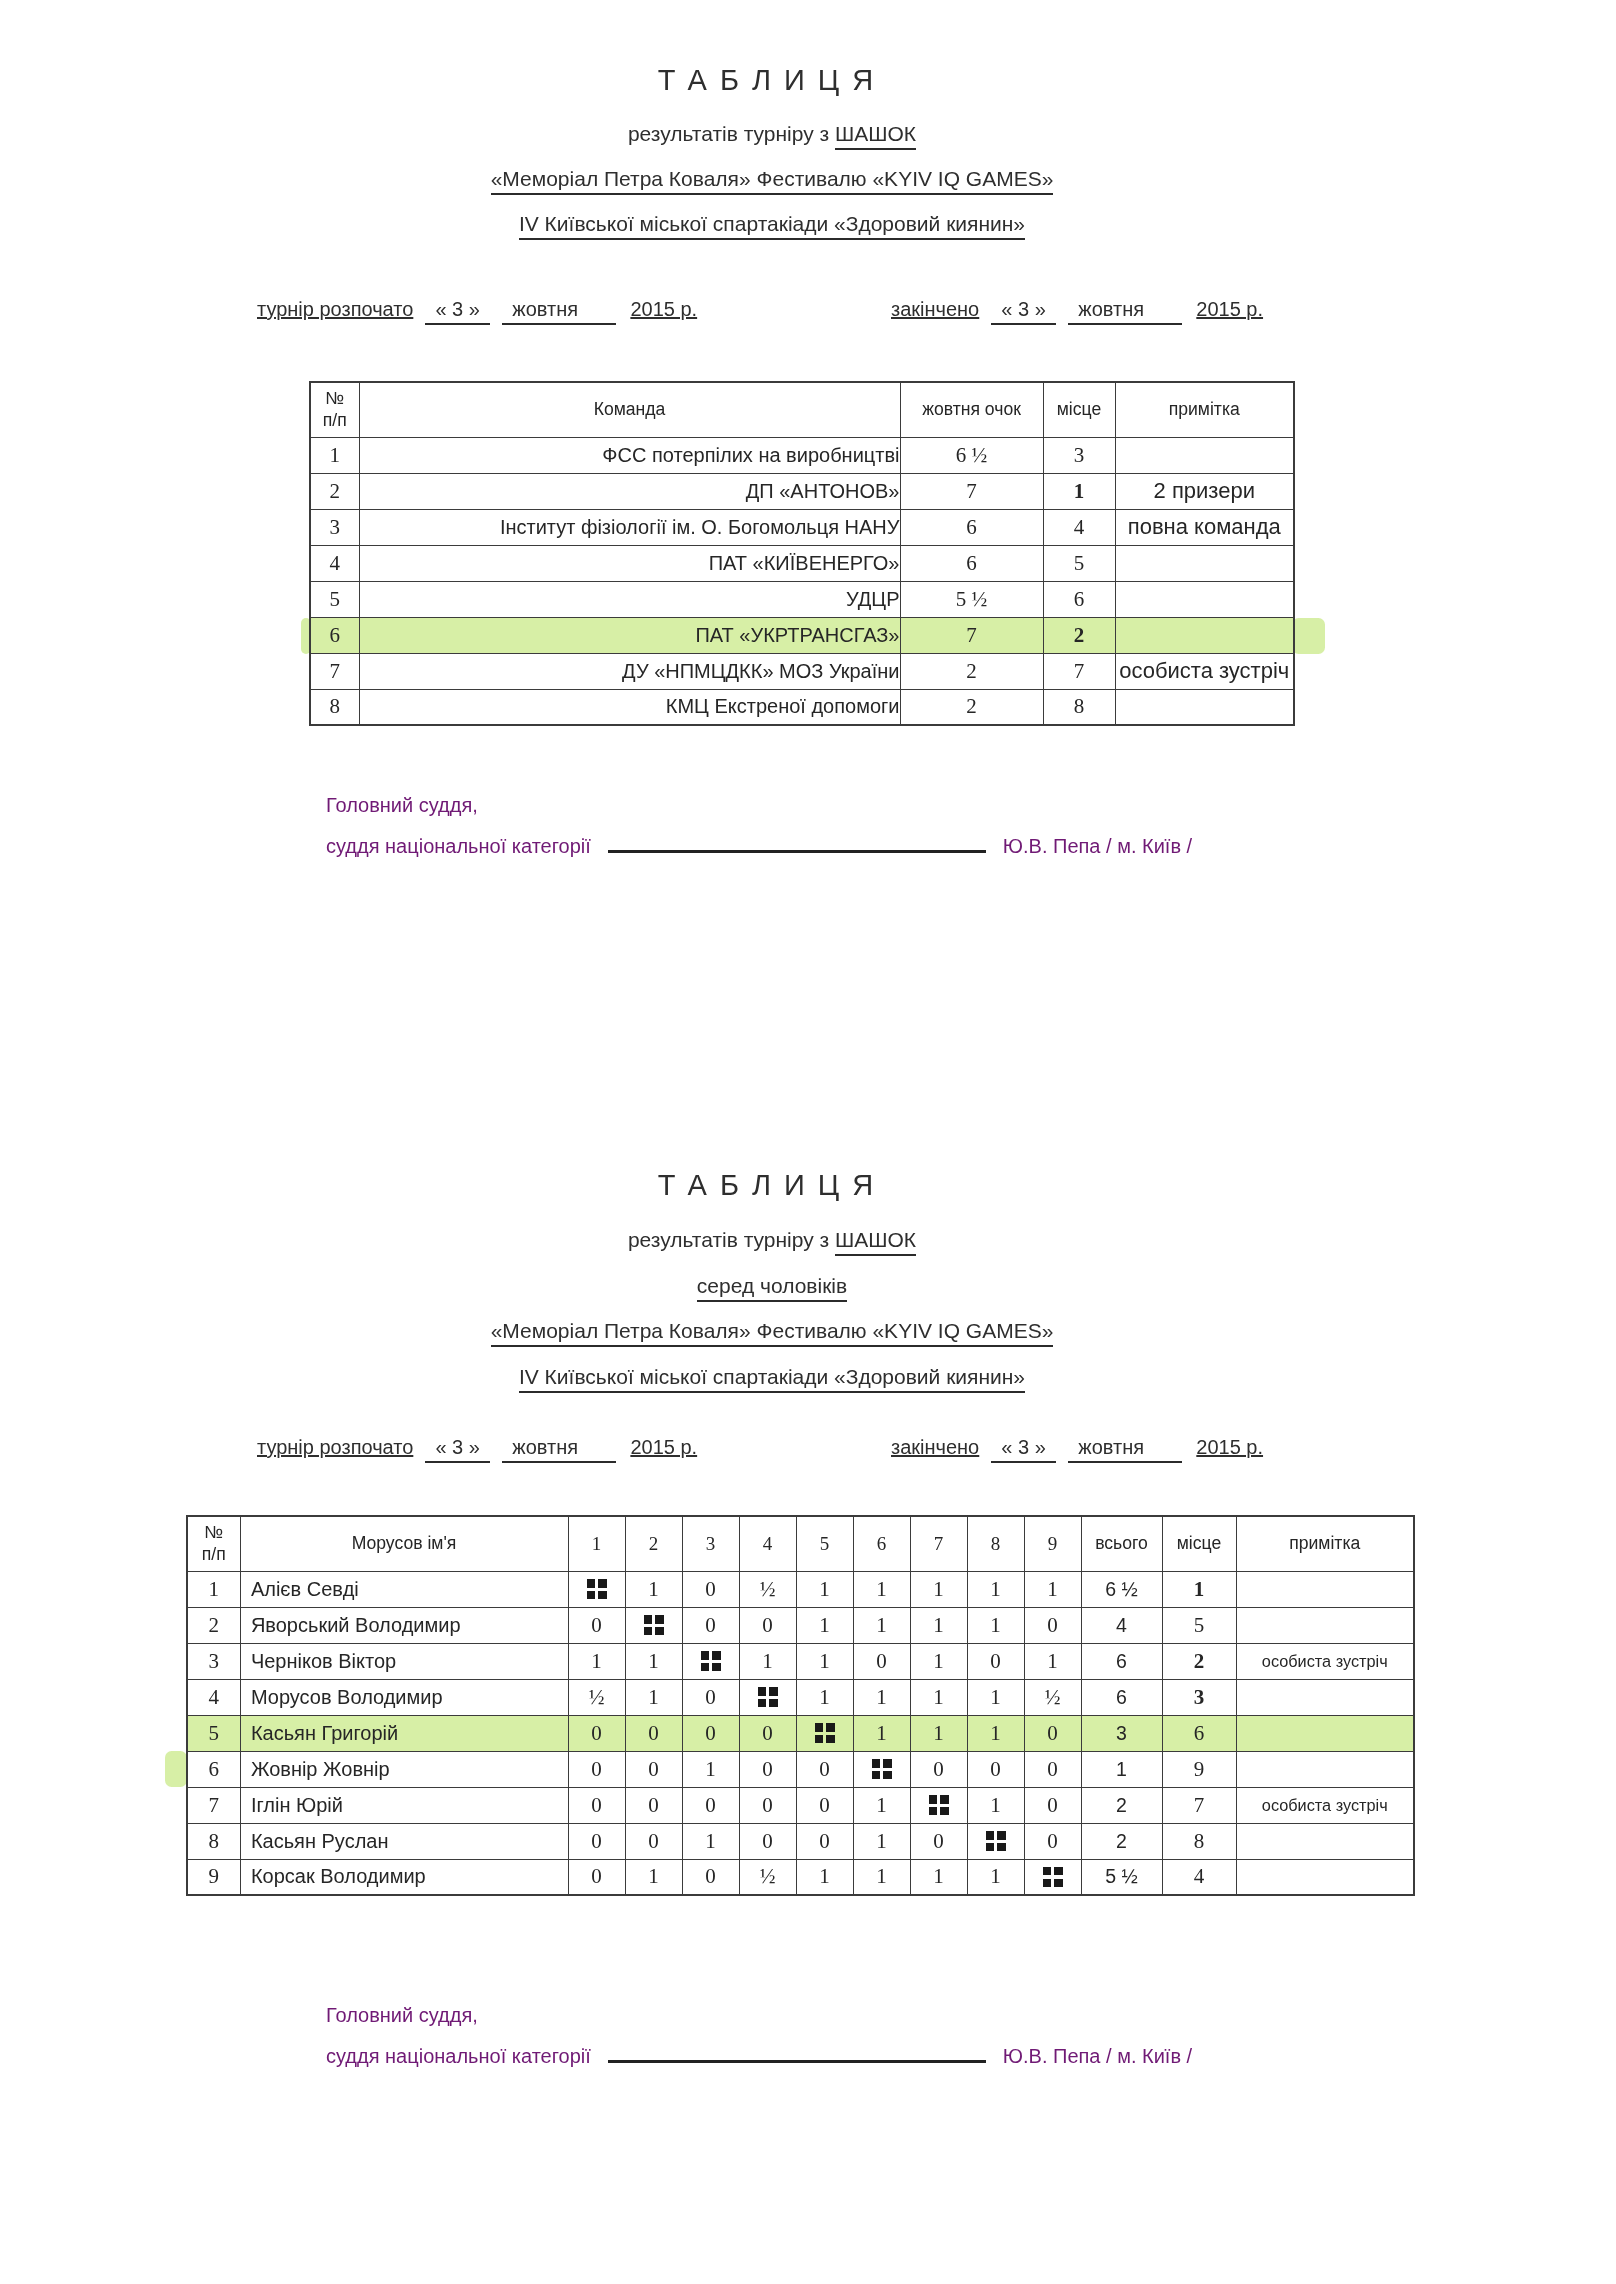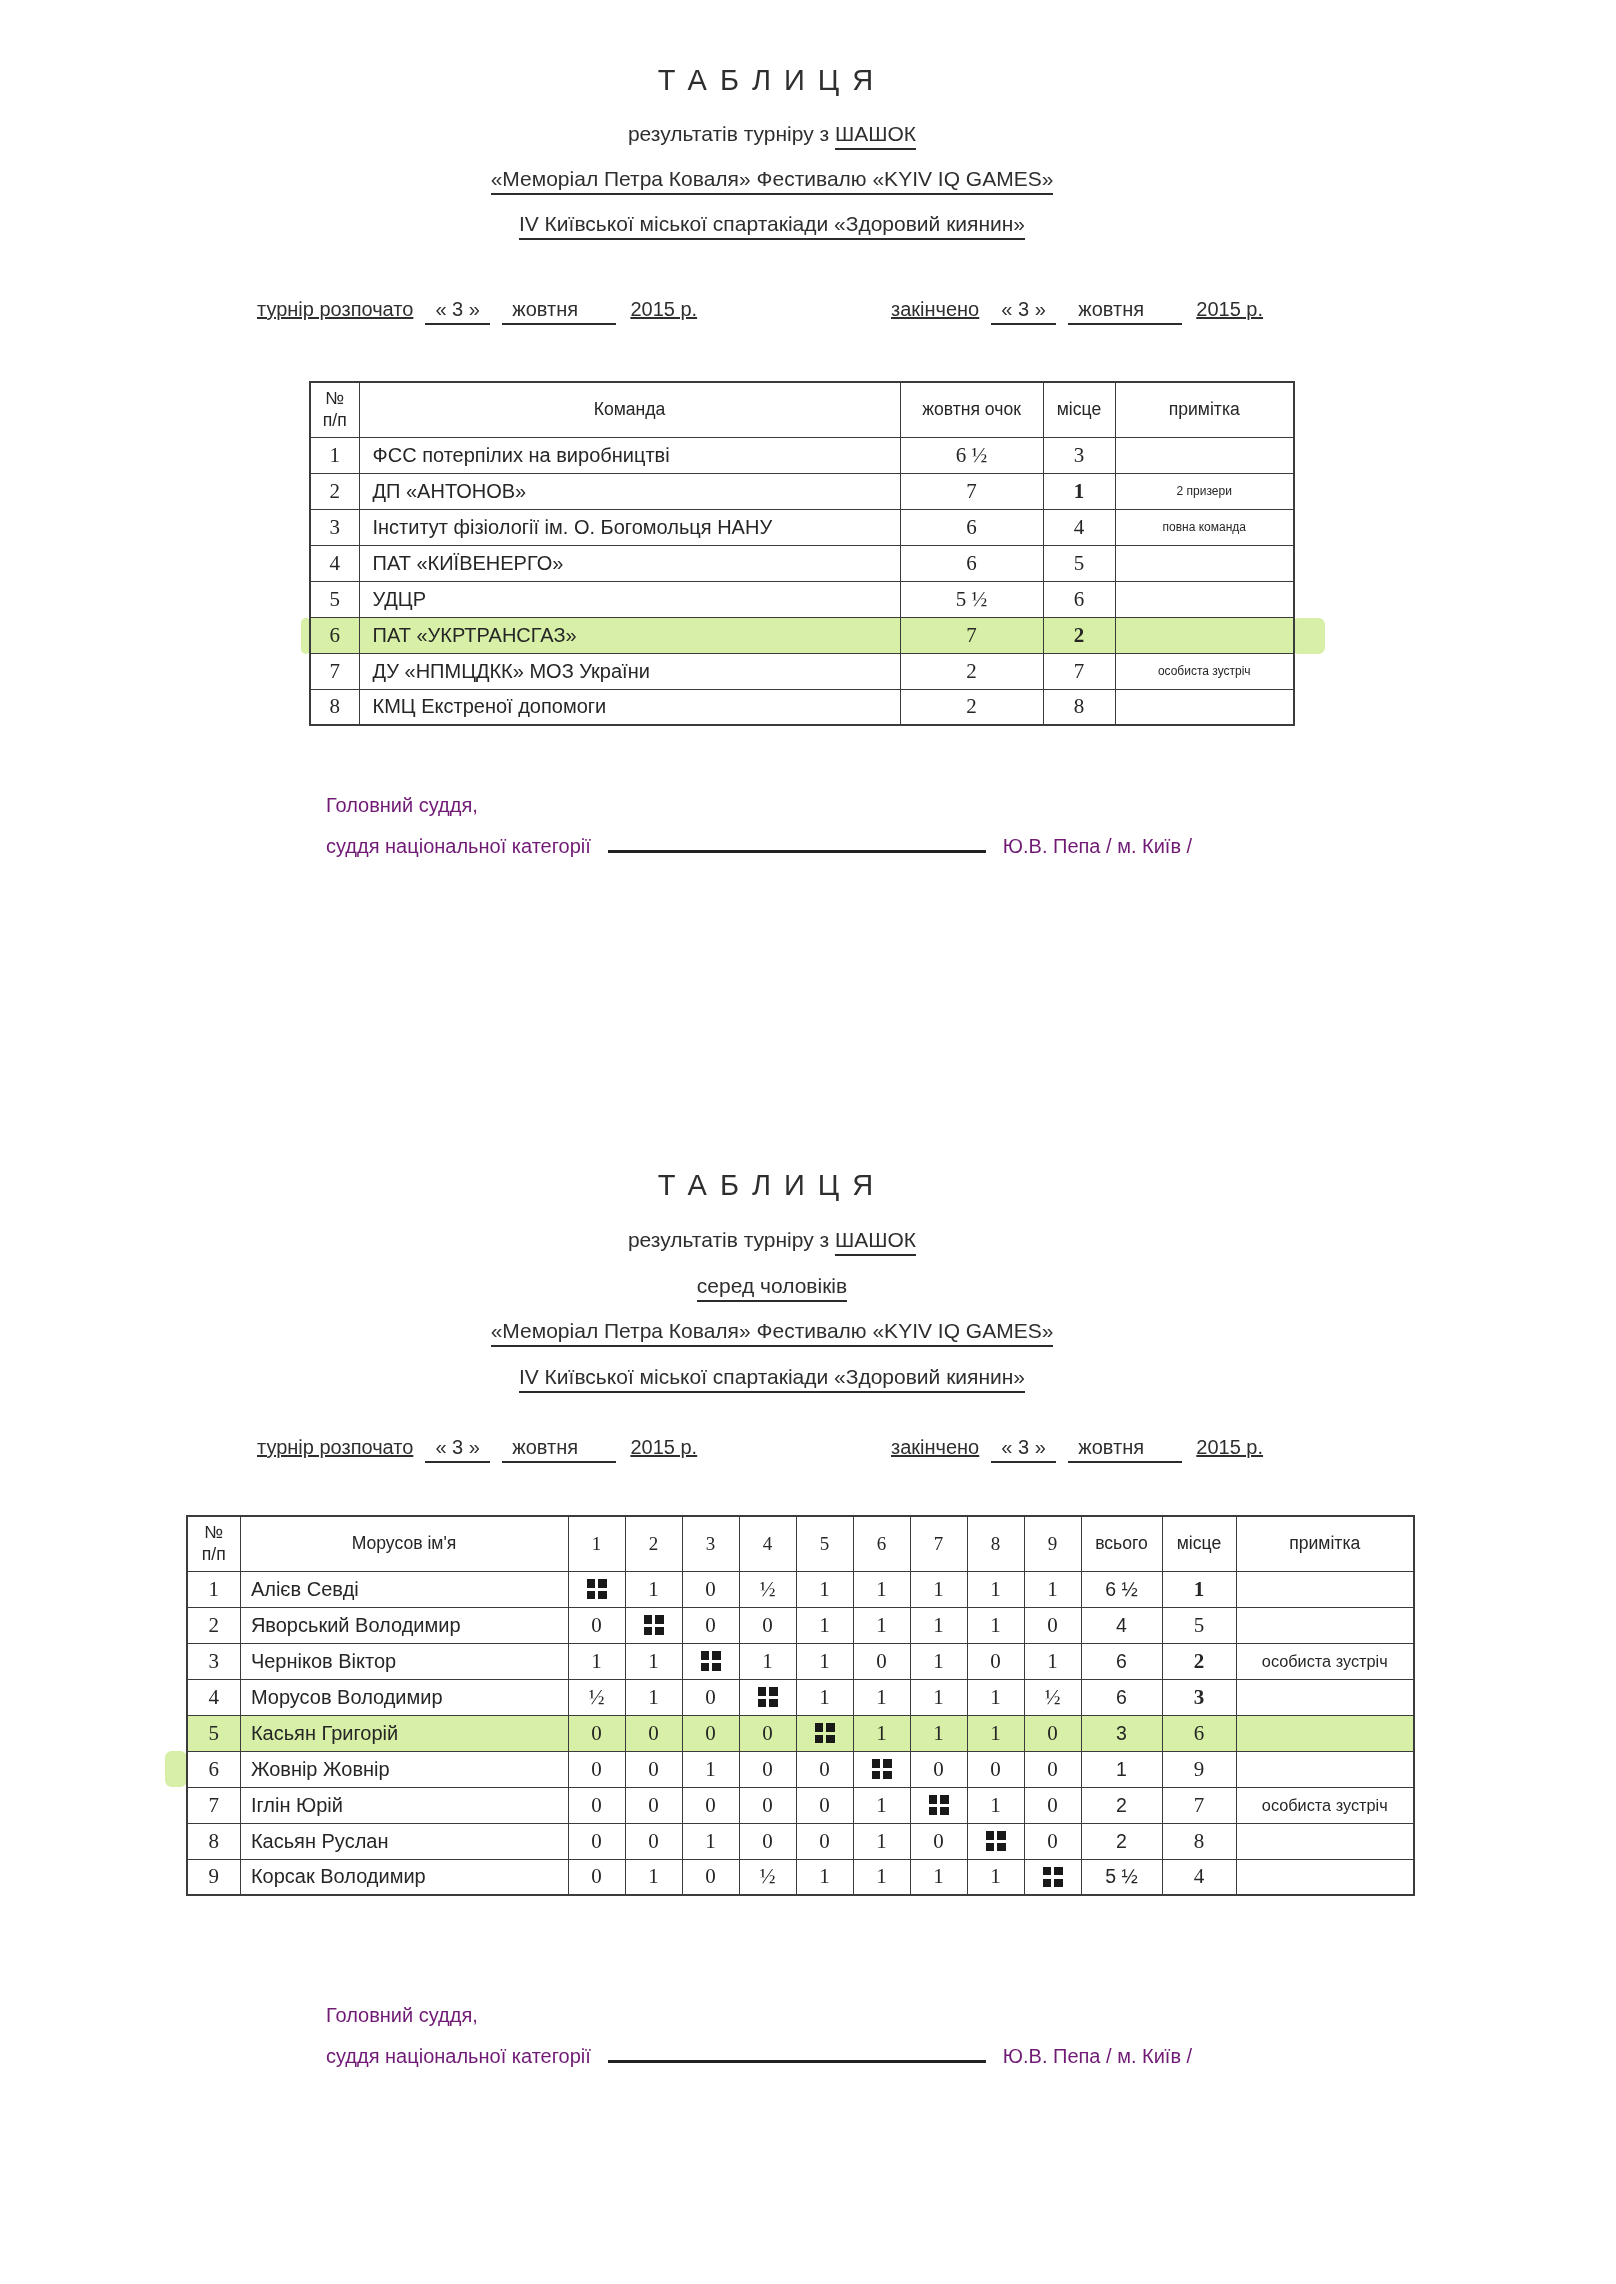--- a/index.html
+++ b/index.html
@@ -30,22 +30,22 @@
   table{border:2px solid #3b3b3b;}
   th,td{border:1.3px solid #3b3b3b;text-align:center;vertical-align:middle;
         padding:0;overflow:hidden;background:transparent;}
   th{font-weight:normal;font-size:17.6px;white-space:pre-line;line-height:1.25;}
   td{font-family:"Liberation Serif", serif;font-size:21px;}
   tr{height:36px;}
   tr.head{height:55px;}
   td.bold{font-weight:bold;}
 
   #table1{left:309px;top:381px;width:984px;}
-  #table1 td:nth-child(2){font-family:"Liberation Sans", sans-serif;text-align:left;padding-left:13px;font-size:20px;}
-  #table1 td:nth-child(5){font-family:"Liberation Sans", sans-serif;font-size:12px;}
+  #table1 td:nth-child(2){font-family:"Liberation Sans", sans-serif;text-align:right;padding-left:13px;font-size:20px;}
+  #table1 td:nth-child(5){font-family:"Liberation Sans", sans-serif;font-size:22px;}
 
   #table2{left:186px;top:1515px;width:1225px;}
   #table2 td:nth-child(2){font-family:"Liberation Sans", sans-serif;text-align:left;padding-left:10.4px;font-size:20px;}
   #table2 td:nth-child(12){font-family:"Liberation Sans", sans-serif;font-size:19.5px;}
   #table2 td:nth-child(14){font-family:"Liberation Sans", sans-serif;font-size:16.3px;}
   #table2 th:nth-child(n+3):nth-child(-n+11){font-family:"Liberation Serif", serif;font-size:19px;}
 
   
   tr.hl td{background:var(--hl,#d7efa6);}
   .hl-spill{background:var(--hl,#d7efa6);border-radius:6.5px;}

